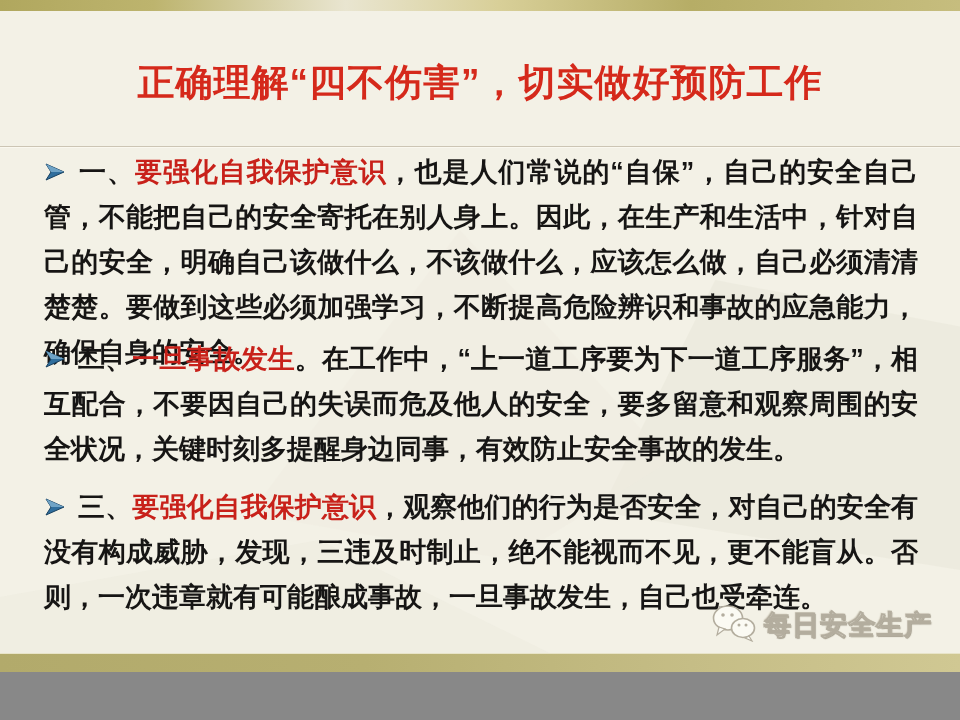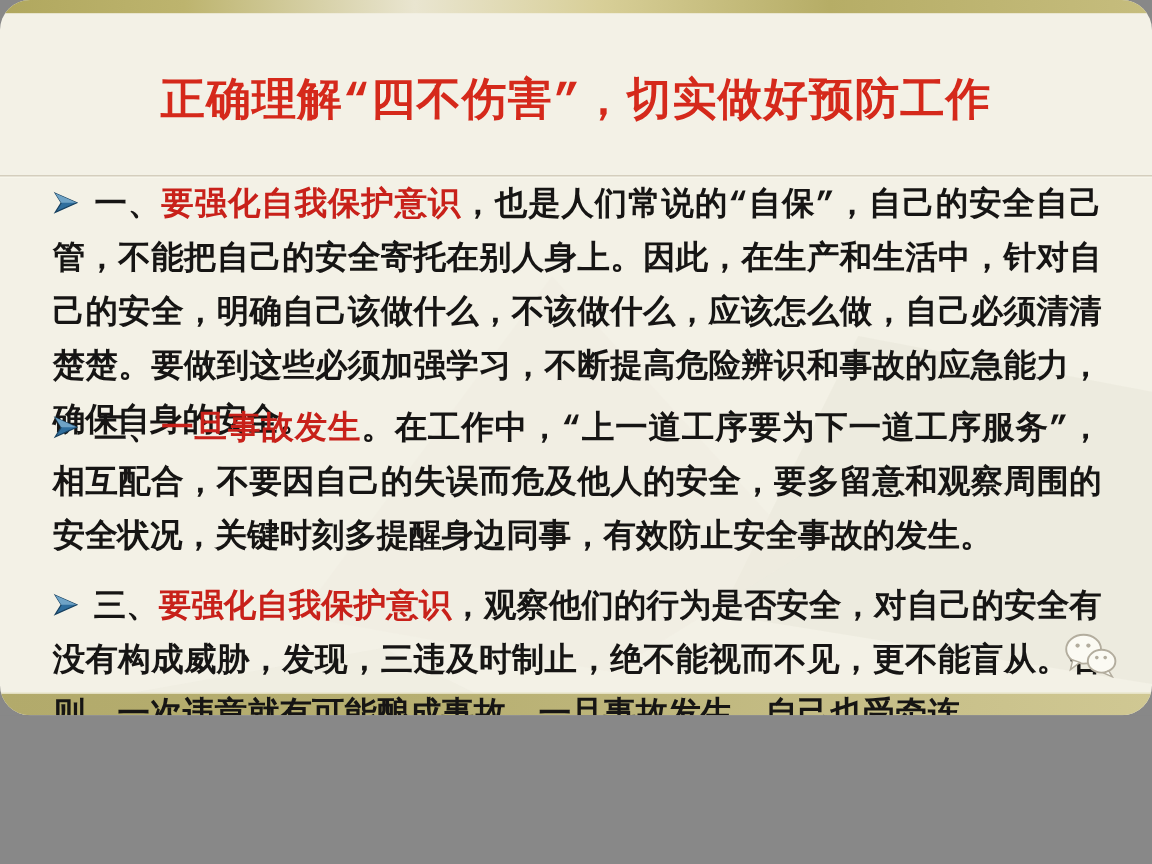--- a/index.html
+++ b/index.html
@@ -1,23 +1,22 @@
 <!DOCTYPE html>
 <html><head>
 <meta charset="utf-8">
 <style>
   html,body{margin:0;padding:0;background:#888;}
   .slide{
     position:relative;
-    width:960px;height:596px;
+    width:960px;height:672px;
     background:#f3f1e6;
     overflow:hidden;
-    font-family:Liberation Mono, monospace;
+    font-family:Liberation Sans, sans-serif;
     margin:0 auto;
-    border-radius:25px;
   }
   
   .bar-top{
     position:absolute;top:0;left:0;width:960px;height:11px;
     background:linear-gradient(90deg,#b0a75e 0%,#bdb46e 16%,#e9e5d0 36%,#d8cf98 52%,#b6ad66 72%,#c6bd7e 100%);
   }
   .bar-bottom{
     position:absolute;bottom:0;left:0;width:960px;height:18px;
     background:linear-gradient(90deg,#b2aa6b 0%,#b7af71 38%,#c5bd86 72%,#d0c893 100%);
     border-top:1px solid #e8e4c9;
@@ -126,16 +125,17 @@
         <ellipse cx="17" cy="14" rx="14.5" ry="12" fill="#fbfaf3" stroke="#b3ad9e" stroke-width="1.6"></ellipse>
         <polygon points="8,23 6,31 14,25" fill="#fbfaf3" stroke="#b3ad9e" stroke-width="1.2"></polygon>
         <circle cx="12" cy="11" r="1.8" fill="#b3ad9e"></circle>
         <circle cx="21" cy="11" r="1.8" fill="#b3ad9e"></circle>
         <ellipse cx="32" cy="24" rx="11.5" ry="9.5" fill="#fbfaf3" stroke="#b3ad9e" stroke-width="1.6"></ellipse>
         <polygon points="38,32 41,37 34,34" fill="#fbfaf3" stroke="#b3ad9e" stroke-width="1.2"></polygon>
         <circle cx="28" cy="21" r="1.5" fill="#b3ad9e"></circle>
         <circle cx="35" cy="21" r="1.5" fill="#b3ad9e"></circle>
       </svg>
     </span>
+    <span class="logo-text">每日安全生产</span>
   </div>
 
   <div class="bar-bottom"></div>
 </div>
 
 </body></html>

